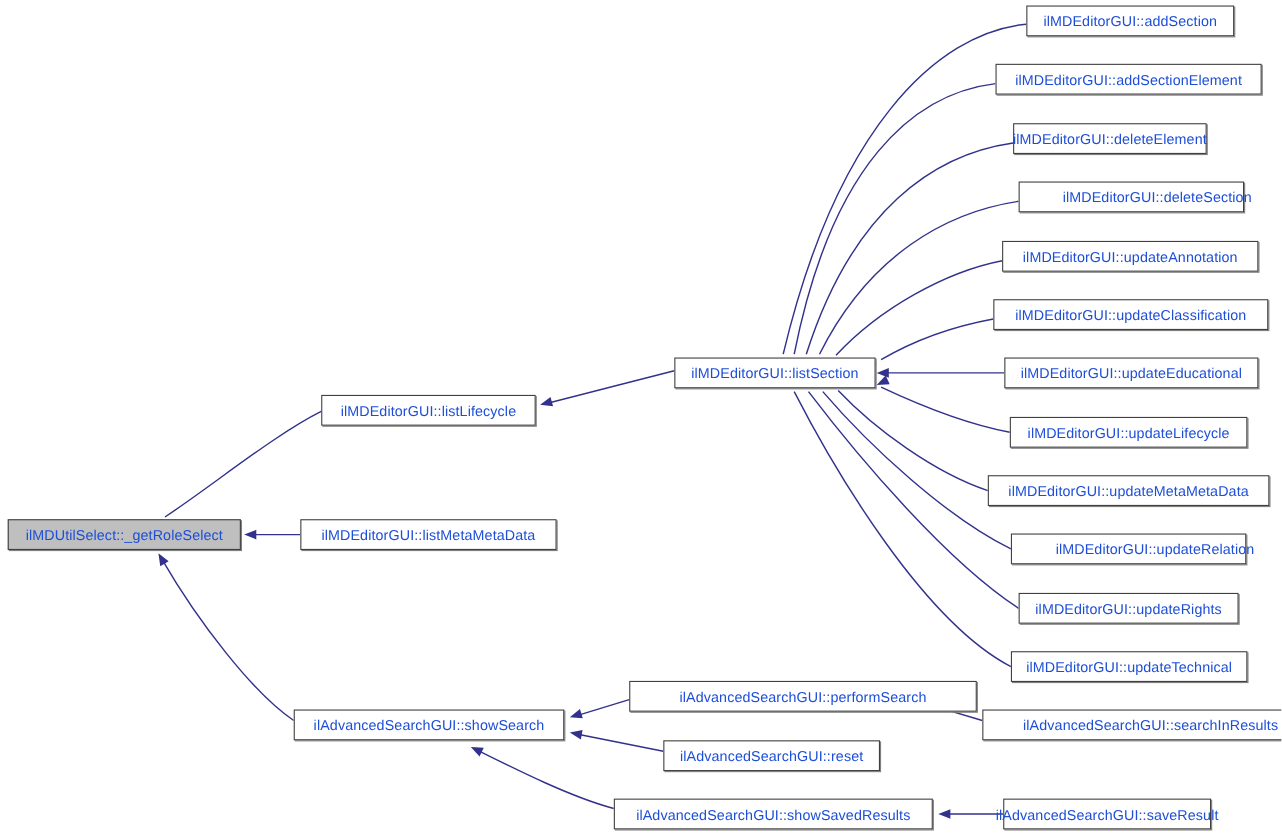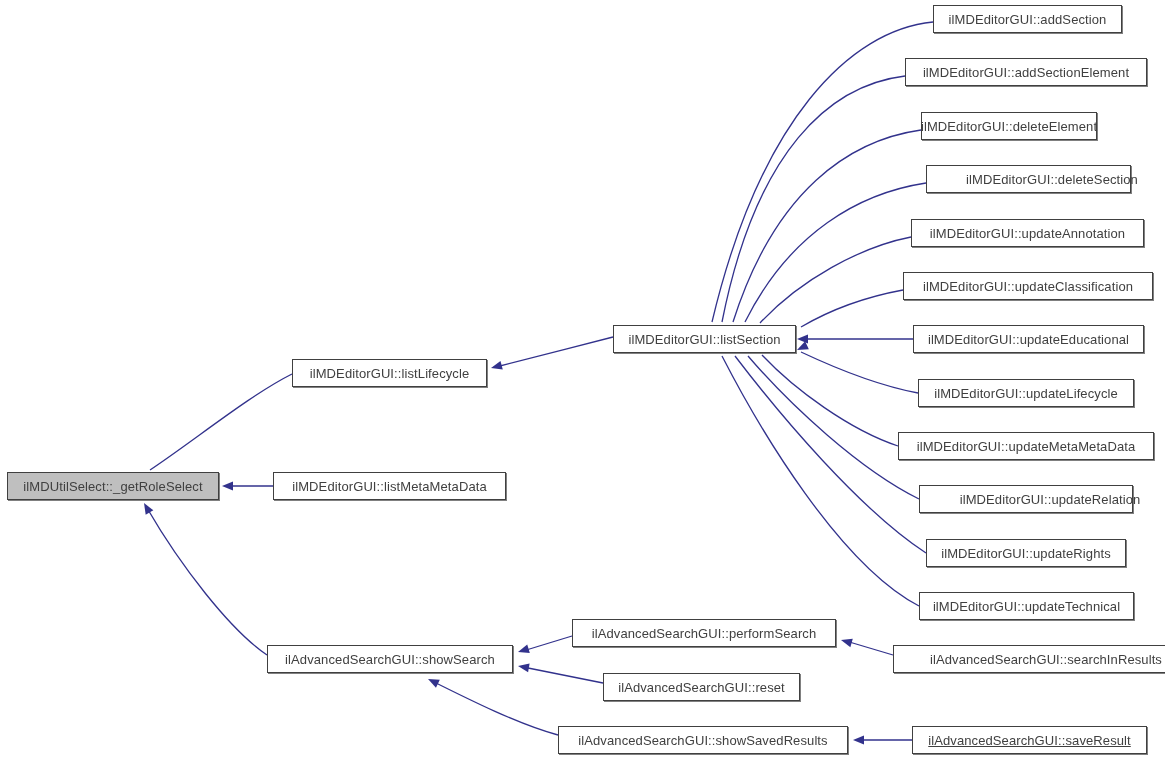--- a/index.html
+++ b/index.html
@@ -26,21 +26,21 @@
   }
   .node {
     position: absolute;
     box-sizing: border-box;
     display: flex;
     align-items: center;
     justify-content: center;
     background: #ffffff;
     border: 1px solid #404040;
     box-shadow: 1px 1px 0 0 #808080;
-    color: #404040;
+    color: #1d4ed8;
     font-size: 13px;
     line-height: 1;
     white-space: nowrap;
     letter-spacing: 0.1px;
     z-index: 2;
   }
   .node.highlight {
     background: #bfbfbf;
     border: 1px solid #404040;
   }
@@ -183,29 +183,29 @@
       </div>
       <div class="node" style="left: 926px; top: 539px; width: 200px; height: 28px;">
         <span class="node-label">ilMDEditorGUI::updateRights</span>
       </div>
       <div class="node" style="left: 919px; top: 592px; width: 215px; height: 28px;">
         <span class="node-label">ilMDEditorGUI::updateTechnical</span>
       </div>
       <div class="node" style="left: 267px; top: 645px; width: 246px; height: 28px;">
         <span class="node-label">ilAdvancedSearchGUI::showSearch</span>
       </div>
-      <div class="node" style="left: 572px; top: 619px; width: 264px; height: 28px;">
+      <div class="node" style="left: 572px; top: 619px; width: 316px; height: 28px;">
         <span class="node-label">ilAdvancedSearchGUI::performSearch</span>
       </div>
       <div class="node" style="left: 603px; top: 673px; width: 197px; height: 28px;">
         <span class="node-label">ilAdvancedSearchGUI::reset</span>
       </div>
       <div class="node" style="left: 893px; top: 645px; width: 306px; height: 28px;">
         <span class="node-label">ilAdvancedSearchGUI::searchInResults</span>
       </div>
       <div class="node" style="left: 558px; top: 726px; width: 290px; height: 28px;">
         <span class="node-label">ilAdvancedSearchGUI::showSavedResults</span>
       </div>
-      <div class="node" style="left: 912px; top: 726px; width: 235px; height: 28px; text-decoration: underline;">
+      <div class="node" style="left: 912px; top: 726px; width: 189px; height: 28px;">
         <span class="node-label">ilAdvancedSearchGUI::saveResult</span>
       </div>
     </div>
 </div>
 
 </body></html>

